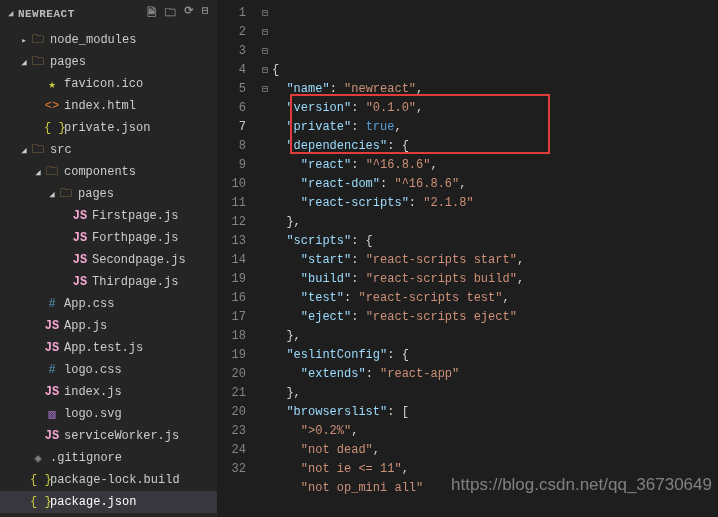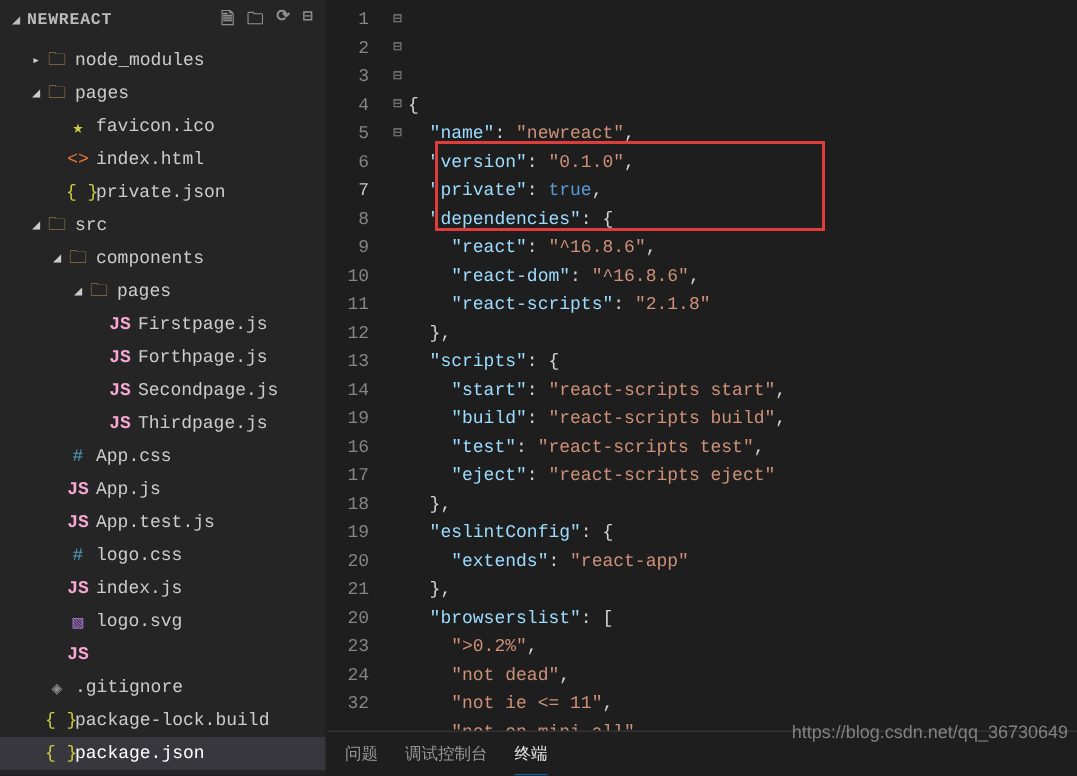--- a/index.html
+++ b/index.html
@@ -30,21 +30,21 @@
 .fold-col{width:14px;padding-top:4px;color:#858585;font-size:10px;line-height:19px;text-align:center}
 .code{flex:1;padding:4px 0;font-size:12px;line-height:19px;white-space:pre;position:relative}
 .line{display:block}
 .p{color:#d4d4d4}
 .k{color:#9cdcfe}
 .s{color:#ce9178}
 .b{color:#569cd6}
 .highlight-box{position:absolute;border:2px solid #e03c3c;pointer-events:none}
 .bottom-tabs{height:30px;border-top:1px solid #333;display:flex;align-items:center;padding:0 12px;gap:18px;color:#969696;font-size:11px}
 .bottom-tabs .act{color:#e7e7e7;border-bottom:1px solid #0e639c;padding:6px 0}
-.watermark{position:absolute;right:6px;bottom:22px;color:#aaa;font-size:12px;opacity:.7;font-family:Arial}
+.watermark{position:absolute;right:6px;bottom:22px;color:#aaa;font-size:17px;opacity:.7;font-family:Arial}
 </style>
 </head>
 <body>
 
 <div class="sidebar">
   <div class="sb-header">
     <span class="chev">◢</span>
     <span>NEWREACT</span>
     <div class="sb-actions">
       <span>🗎</span>
@@ -140,20 +140,21 @@
         <span>index.js</span>
       </div>
       <div class="tree-item" style="padding-left: 32px;">
         <span class="chev"></span>
         <span class="ico i-svg">▧</span>
         <span>logo.svg</span>
       </div>
       <div class="tree-item" style="padding-left: 32px;">
         <span class="chev"></span>
         <span class="ico i-js">JS</span>
+        <span>serviceWorker.js</span>
       </div>
       <div class="tree-item" style="padding-left: 18px;">
         <span class="chev"></span>
         <span class="ico i-git">◈</span>
         <span>.gitignore</span>
       </div>
       <div class="tree-item" style="padding-left: 18px;">
         <span class="chev"></span>
         <span class="ico i-json">{ }</span>
         <span>package-lock.build</span>
@@ -223,19 +224,14 @@
         <div></div>
         <div></div>
         <div></div>
         <div></div>
         <div></div>
       </div>
     <div class="code" id="code">
       <div class="highlight-box" id="hl" style="top: 94px; left: 18px; width: 260px; height: 60px;"></div>
     <span class="line"><span class="p">{</span></span><span class="line"><span class="p">  </span><span class="k">"name"</span><span class="p">: </span><span class="s">"newreact"</span><span class="p">,</span></span><span class="line"><span class="p">  </span><span class="k">"version"</span><span class="p">: </span><span class="s">"0.1.0"</span><span class="p">,</span></span><span class="line"><span class="p">  </span><span class="k">"private"</span><span class="p">: </span><span class="b">true</span><span class="p">,</span></span><span class="line"><span class="p">  </span><span class="k">"dependencies"</span><span class="p">: {</span></span><span class="line"><span class="p">    </span><span class="k">"react"</span><span class="p">: </span><span class="s">"^16.8.6"</span><span class="p">,</span></span><span class="line"><span class="p">    </span><span class="k">"react-dom"</span><span class="p">: </span><span class="s">"^16.8.6"</span><span class="p">,</span></span><span class="line"><span class="p">    </span><span class="k">"react-scripts"</span><span class="p">: </span><span class="s">"2.1.8"</span></span><span class="line"><span class="p">  },</span></span><span class="line"><span class="p">  </span><span class="k">"scripts"</span><span class="p">: {</span></span><span class="line"><span class="p">    </span><span class="k">"start"</span><span class="p">: </span><span class="s">"react-scripts start"</span><span class="p">,</span></span><span class="line"><span class="p">    </span><span class="k">"build"</span><span class="p">: </span><span class="s">"react-scripts build"</span><span class="p">,</span></span><span class="line"><span class="p">    </span><span class="k">"test"</span><span class="p">: </span><span class="s">"react-scripts test"</span><span class="p">,</span></span><span class="line"><span class="p">    </span><span class="k">"eject"</span><span class="p">: </span><span class="s">"react-scripts eject"</span></span><span class="line"><span class="p">  },</span></span><span class="line"><span class="p">  </span><span class="k">"eslintConfig"</span><span class="p">: {</span></span><span class="line"><span class="p">    </span><span class="k">"extends"</span><span class="p">: </span><span class="s">"react-app"</span></span><span class="line"><span class="p">  },</span></span><span class="line"><span class="p">  </span><span class="k">"browserslist"</span><span class="p">: [</span></span><span class="line"><span class="p">    </span><span class="s">"&gt;0.2%"</span><span class="p">,</span></span><span class="line"><span class="p">    </span><span class="s">"not dead"</span><span class="p">,</span></span><span class="line"><span class="p">    </span><span class="s">"not ie &lt;= 11"</span><span class="p">,</span></span><span class="line"><span class="p">    </span><span class="s">"not op_mini all"</span></span></div>
   </div>
-  <div class="bottom-tabs">
-    <span>问题</span>
-    <span>调试控制台</span>
-    <span class="act">终端</span>
-  </div>
   <div class="watermark">https://blog.csdn.net/qq_36730649</div>
 </div>
 
 </body></html>

